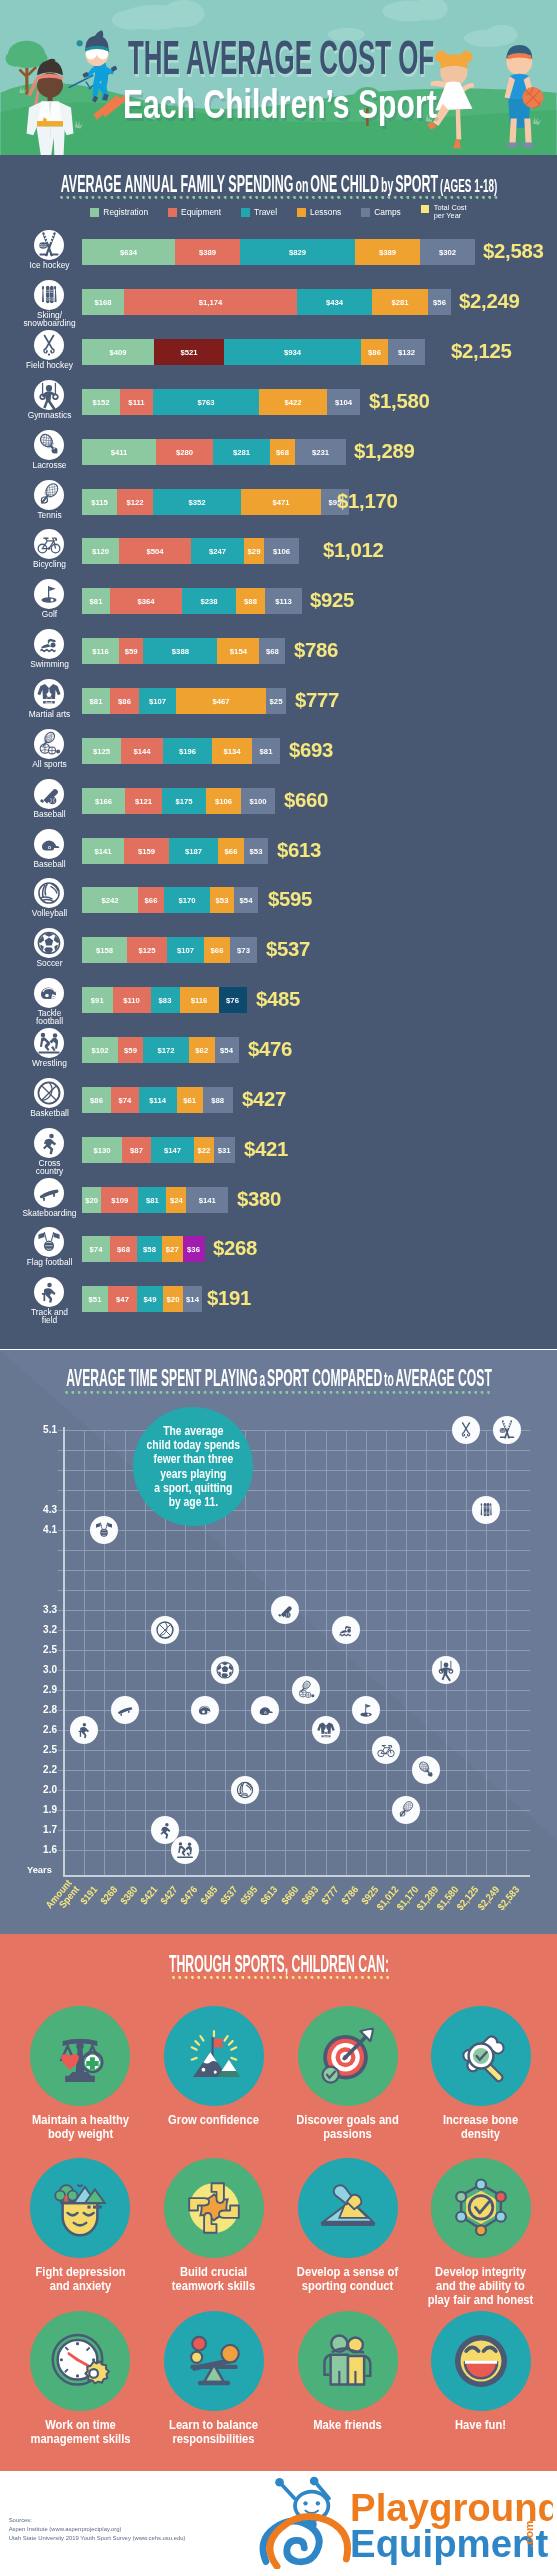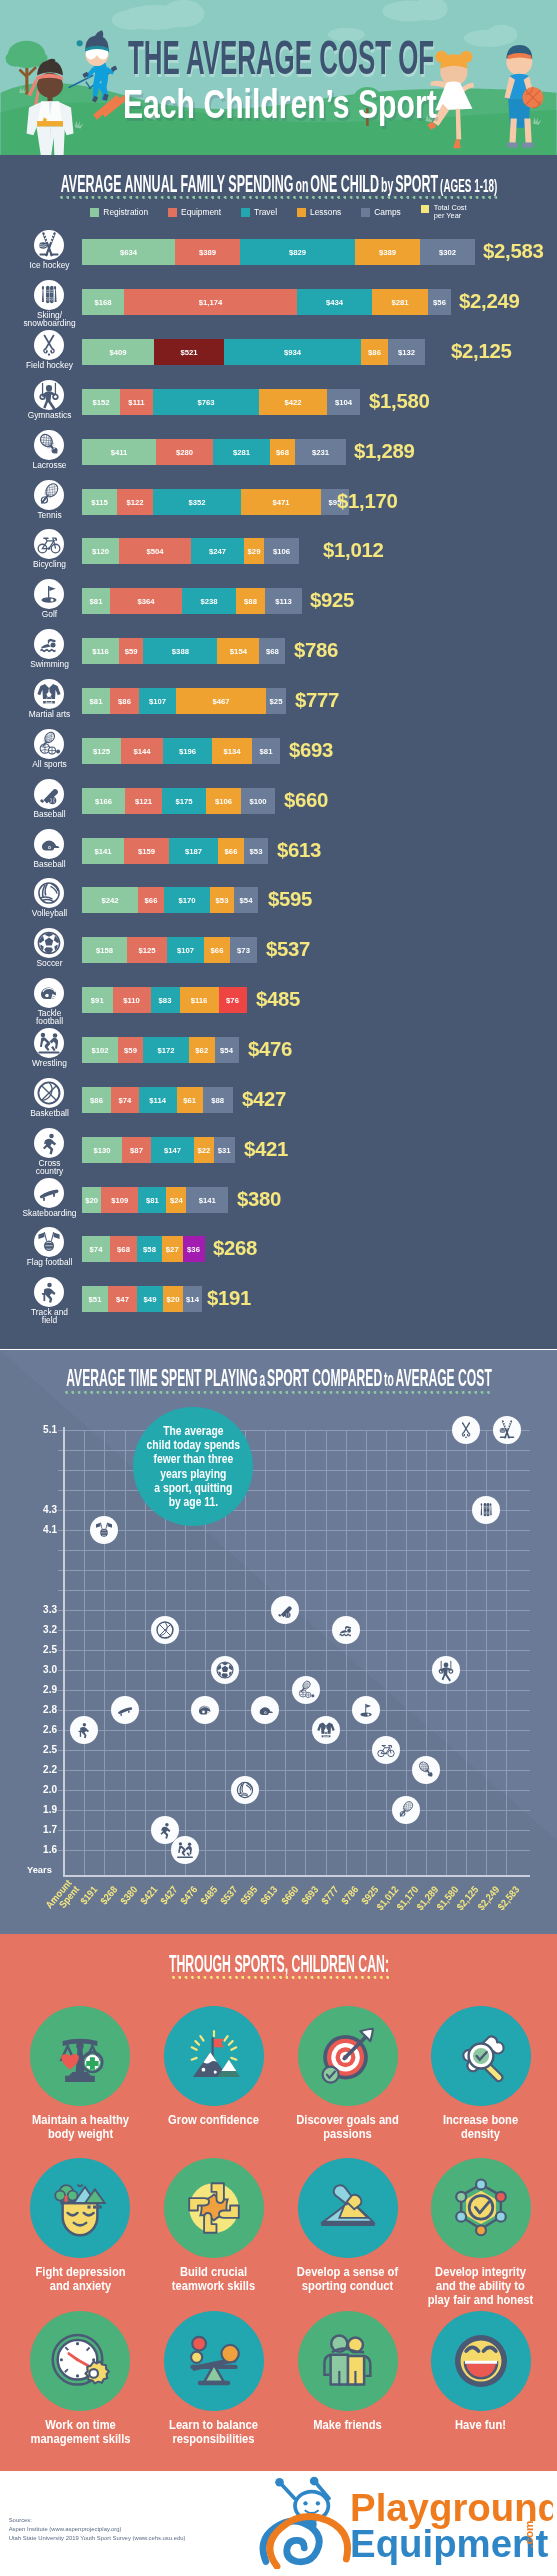--- a/index.html
+++ b/index.html
@@ -791,21 +791,21 @@
           </div>
           <div class="bs" style="width:38px;background:#E2705E">
             <span>$110</span>
           </div>
           <div class="bs" style="width:29px;background:#22A6AF">
             <span>$83</span>
           </div>
           <div class="bs" style="width:39px;background:#EFA230">
             <span>$116</span>
           </div>
-          <div class="bs" style="width:28px;background:#ef4444">
+          <div class="bs" style="width:28px;background:#0c4a6e">
             <span>$76</span>
           </div>
         </div>
  <div class="tot" style="left:256px">$485</div>
 </div>
 <div class="row" style="top:882px">
  <div class="ic"><svg viewBox="0 0 100 100" width="30" height="30">
             <circle cx="50" cy="50" r="50" fill="#fff"></circle>
             <g fill="#4A5A75" color="#4A5A75" transform="translate(8,8) scale(0.84)">
 <circle cx="26" cy="18" r="9"></circle>

